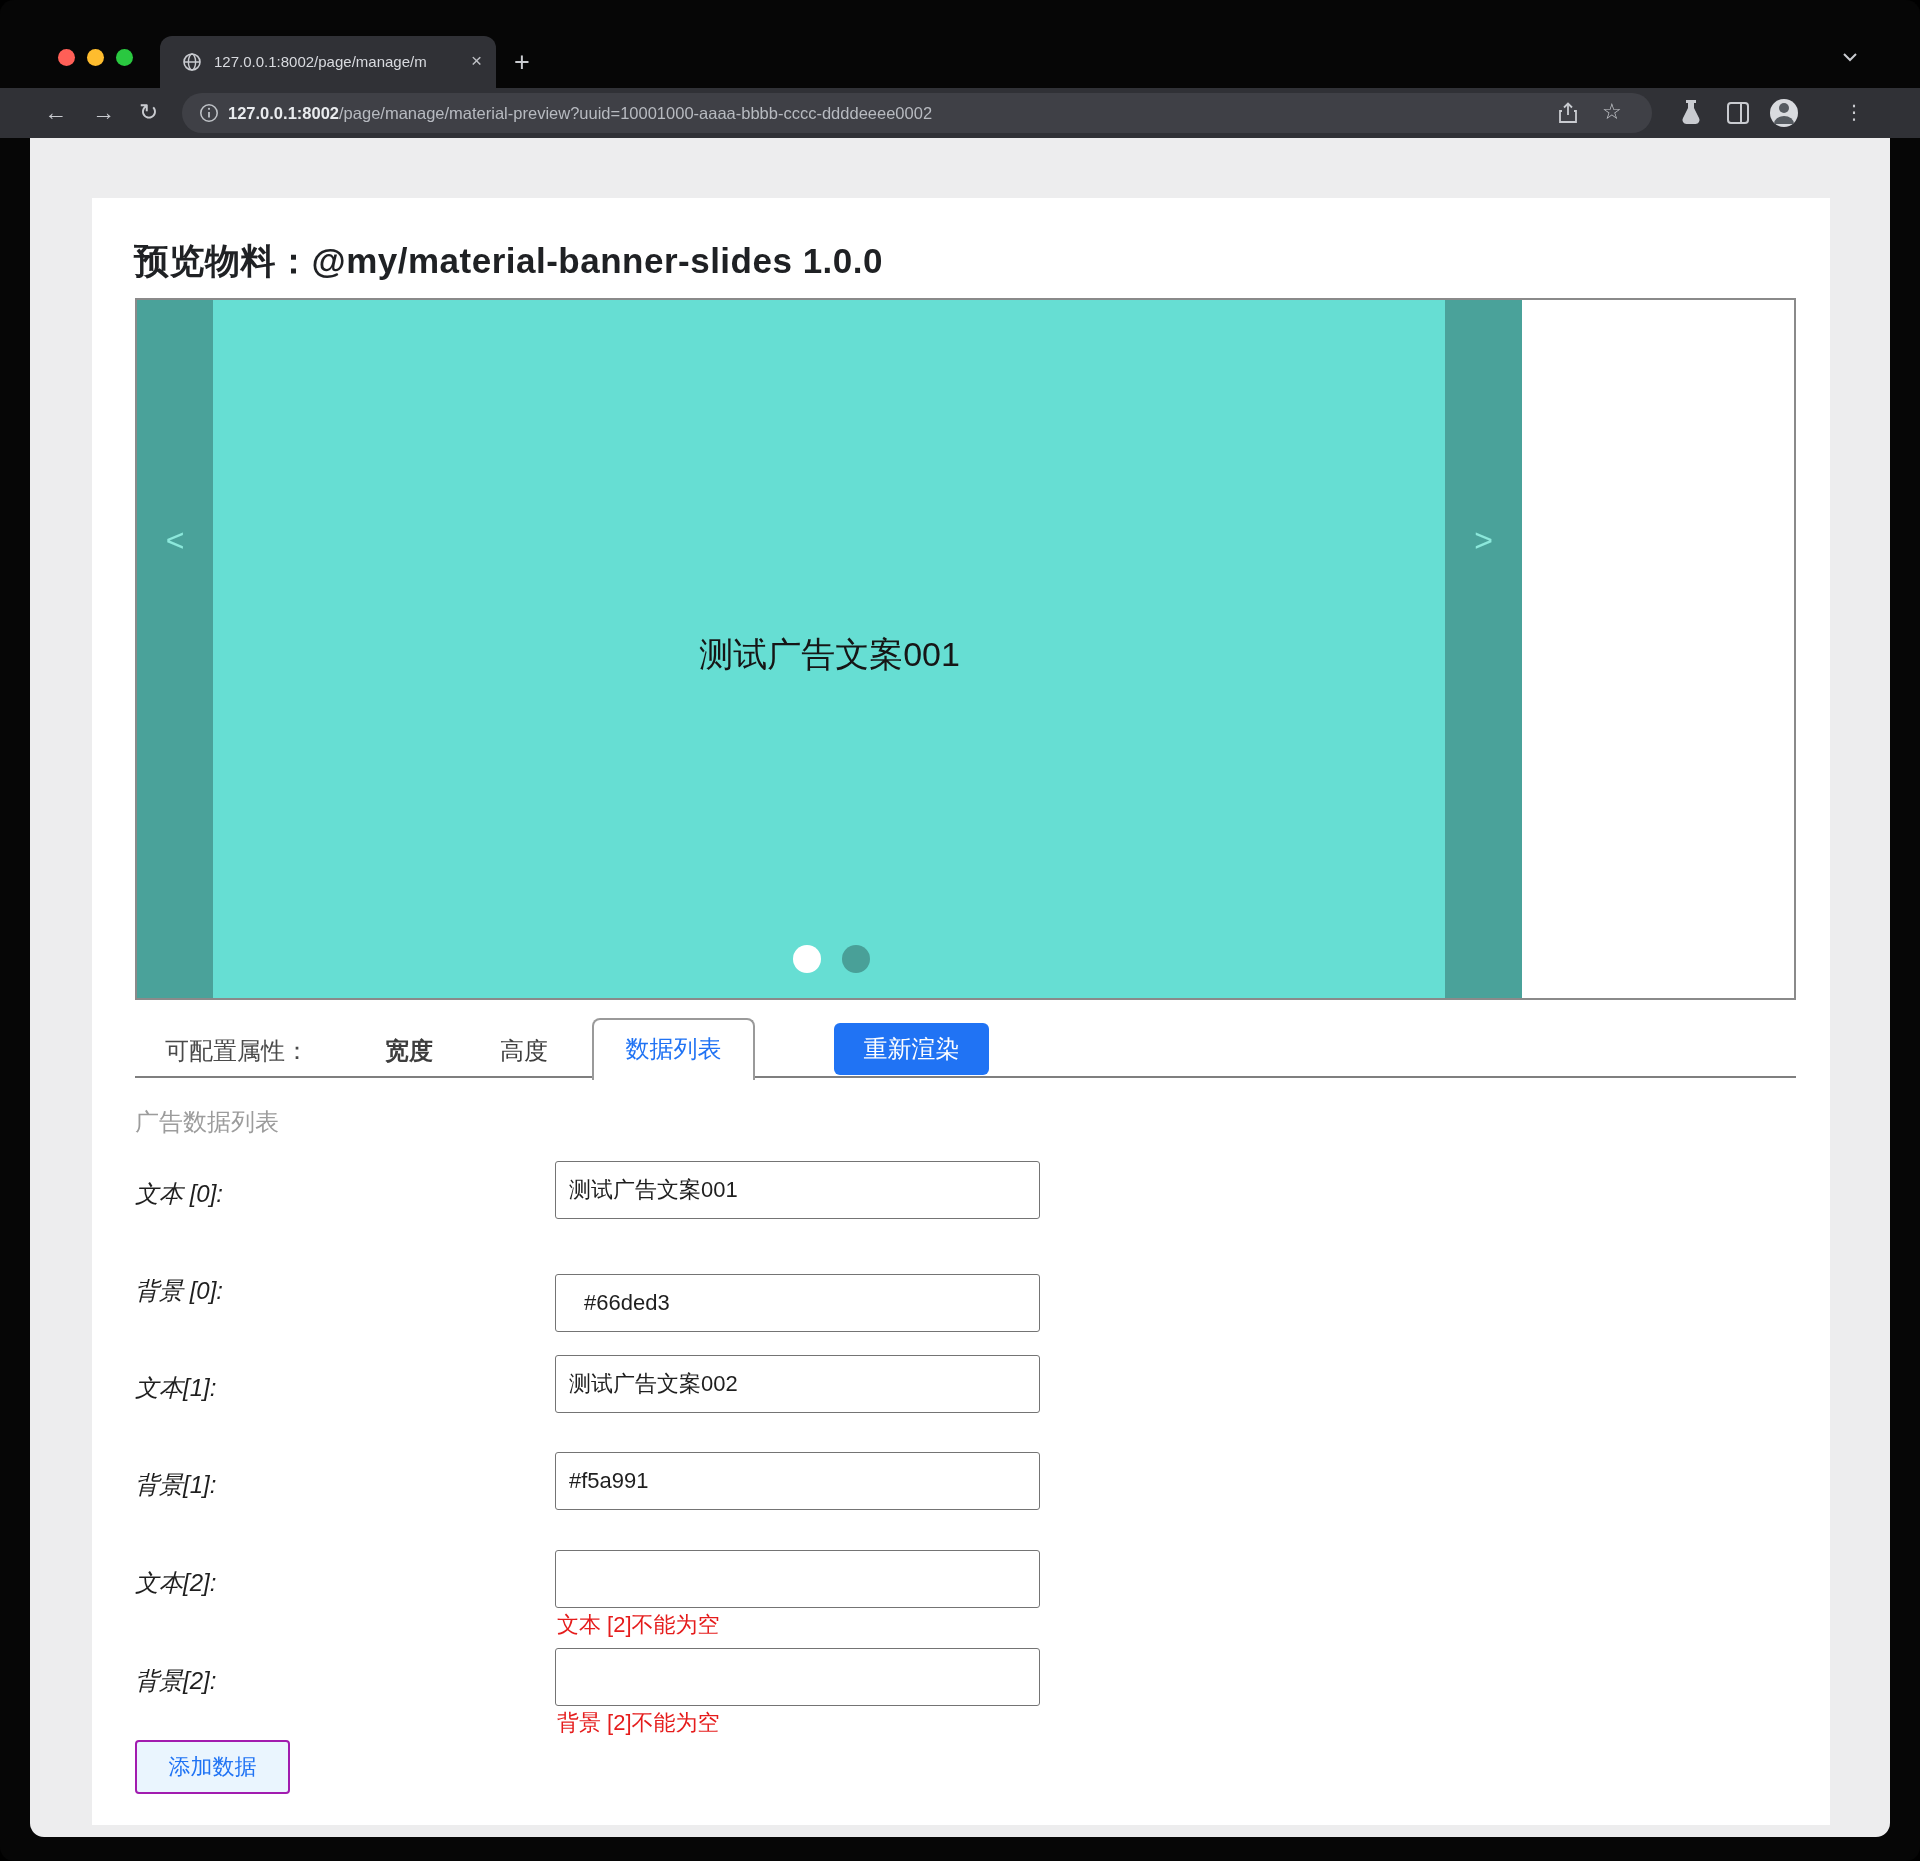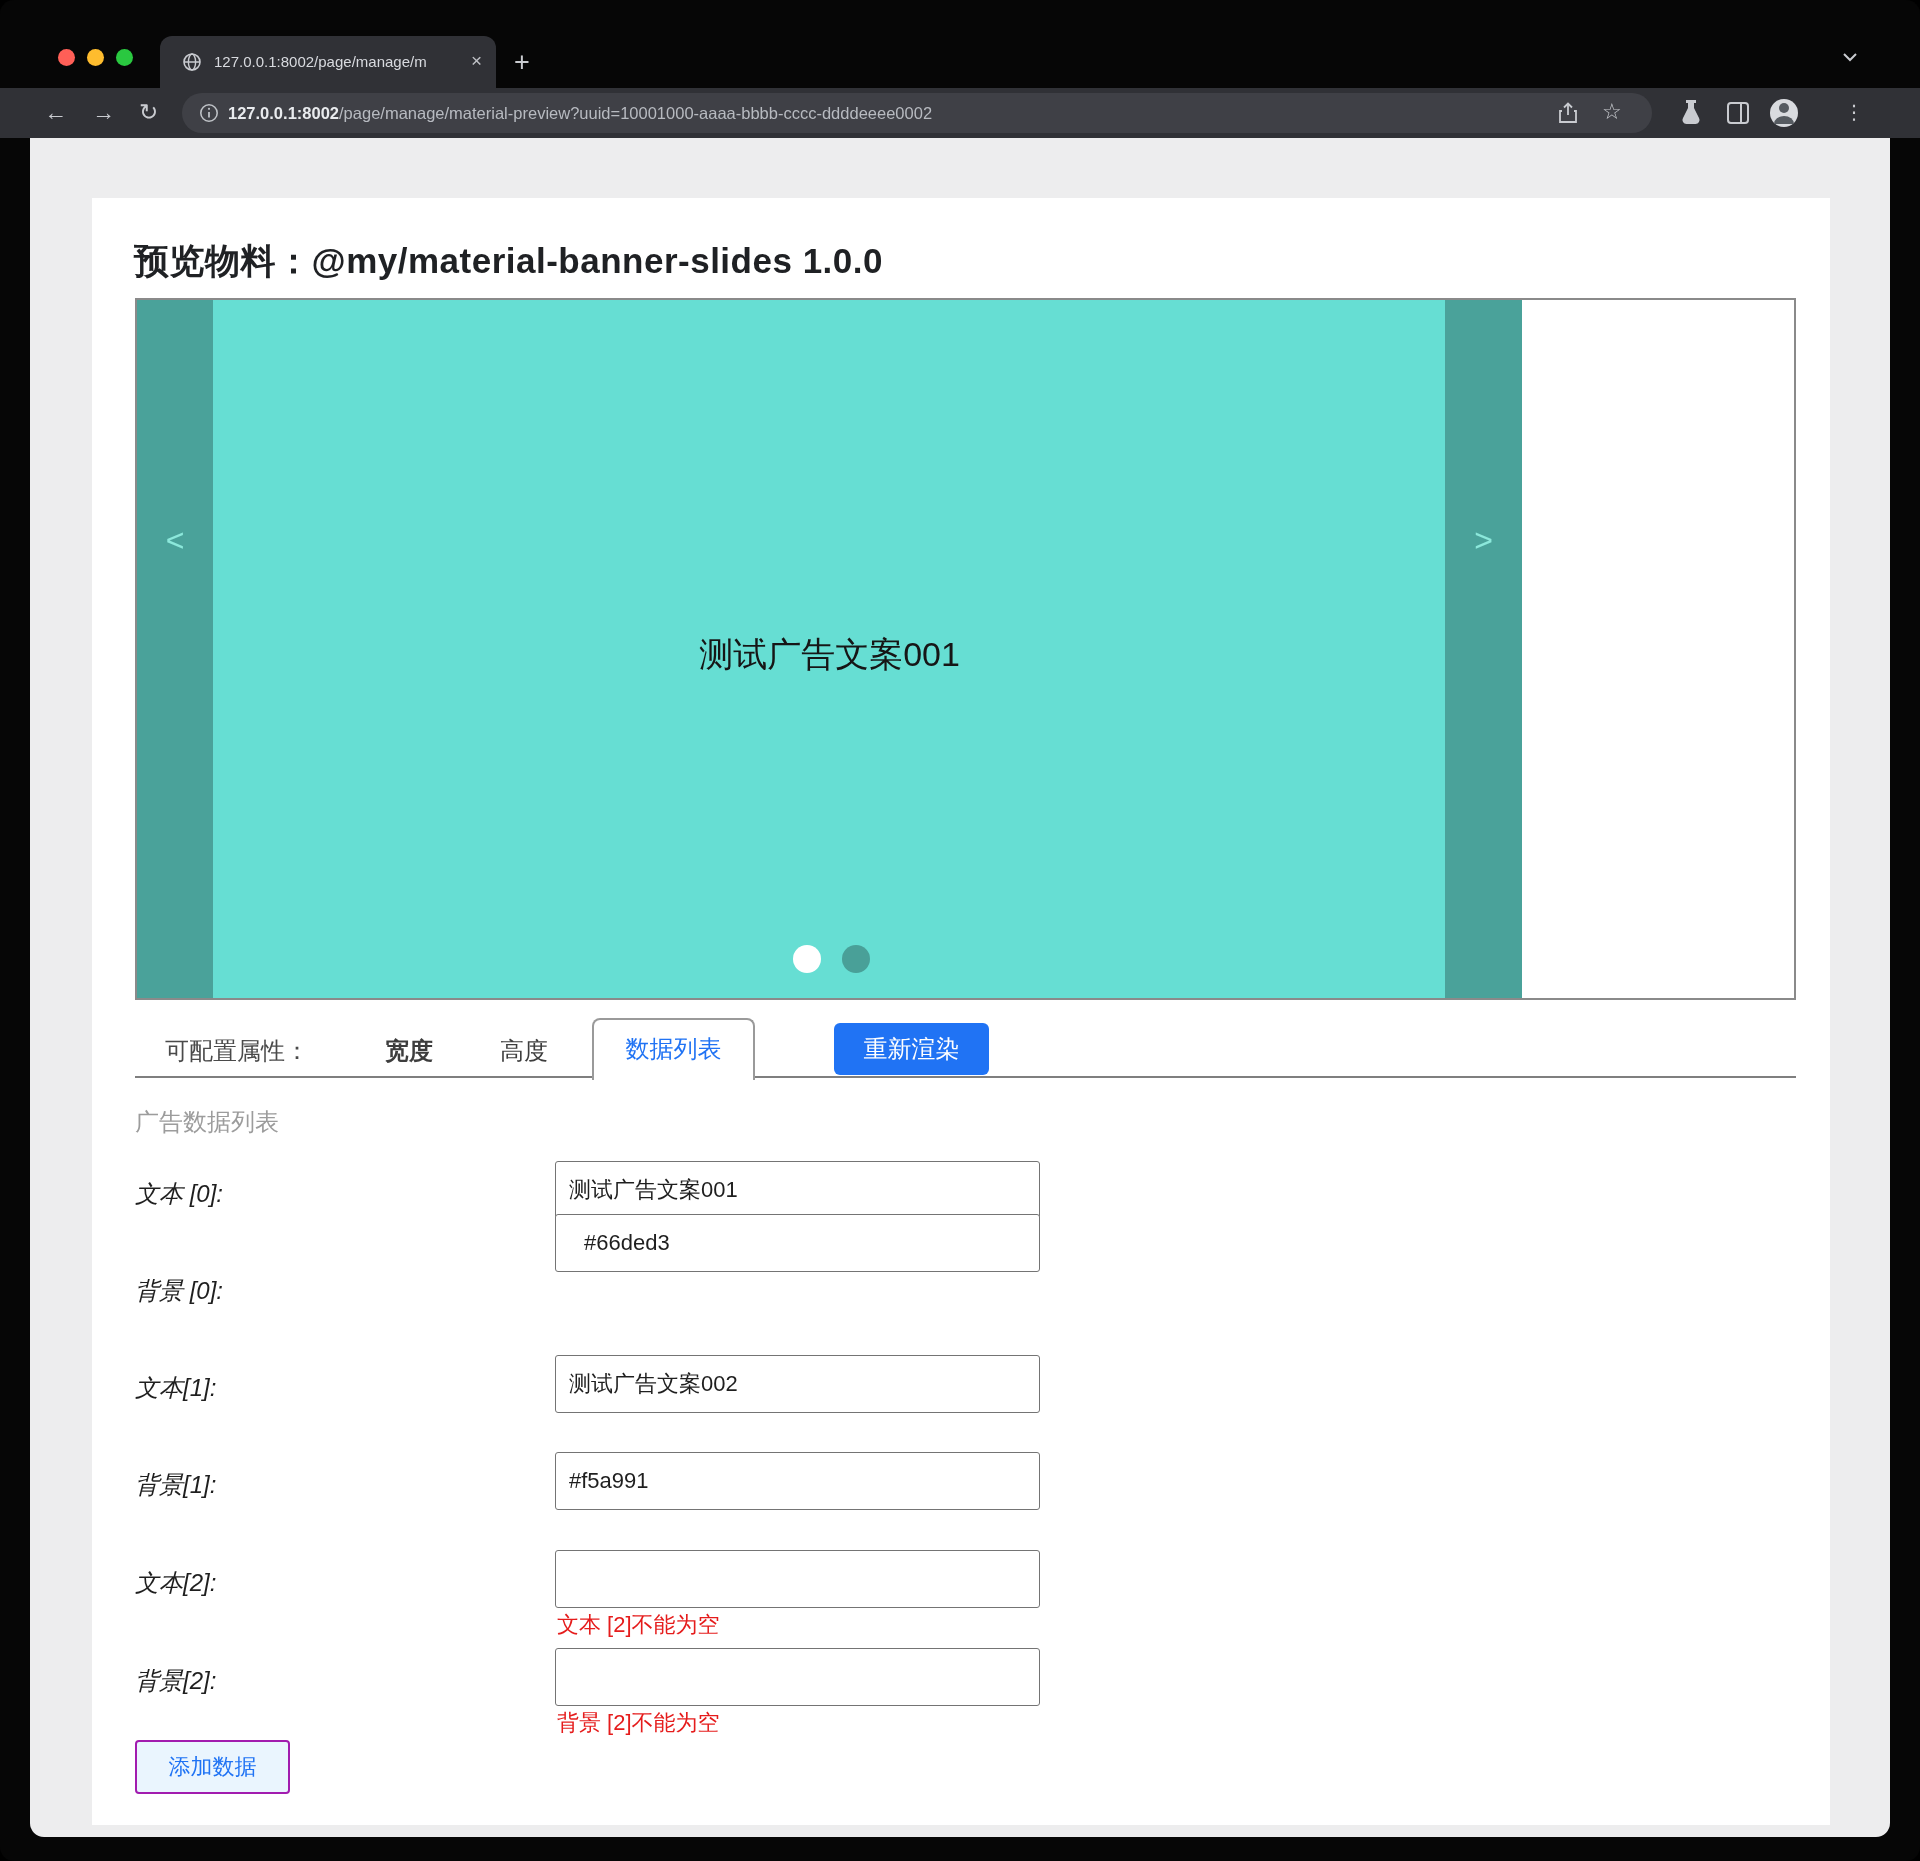--- a/index.html
+++ b/index.html
@@ -164,21 +164,21 @@
       <span class="cfg-tab" id="tab-height">高度</span>
       <div id="tab-datalist">数据列表</div>
       <div id="render-btn">重新渲染</div>
 
       <div id="section-title">广告数据列表</div>
 
       <span class="f-label" style="top:980px">文本 [0]:</span>
       <input class="f-input" style="top: 963px;" value="测试广告文案001">
 
       <span class="f-label" style="top:1077px">背景 [0]:</span>
-      <input class="f-input" style="top: 1016px; padding-left: 28px;" value="#66ded3">
+      <input class="f-input" style="top: 1076px; padding-left: 28px;" value="#66ded3">
 
       <span class="f-label" style="top:1174px">文本[1]:</span>
       <input class="f-input" style="top: 1157px;" value="测试广告文案002">
 
       <span class="f-label" style="top:1271px">背景[1]:</span>
       <input class="f-input" style="top: 1254px;" value="#f5a991">
 
       <span class="f-label" style="top:1369px">文本[2]:</span>
       <input class="f-input" style="top: 1352px;" value="">
       <span class="f-error" style="top:1412px">文本 [2]不能为空</span>

